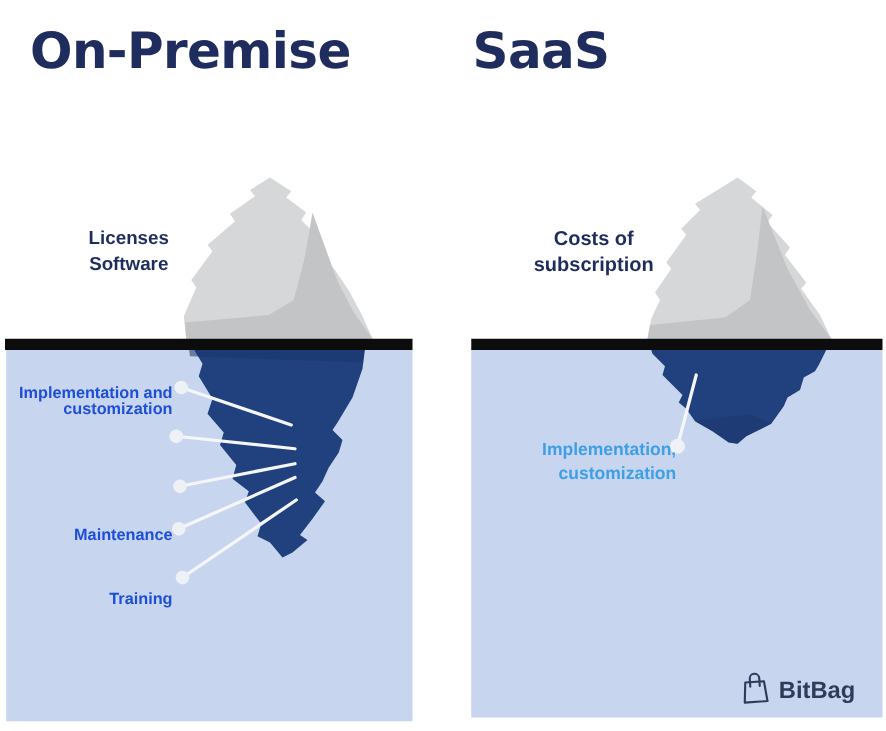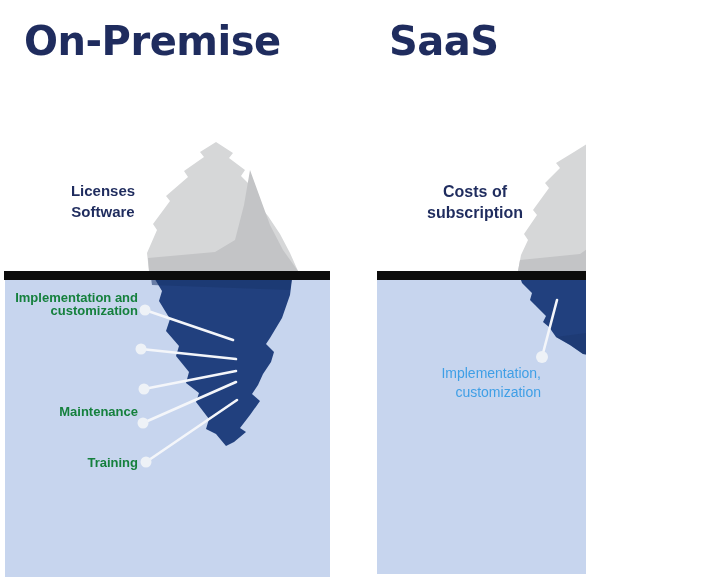--- a/index.html
+++ b/index.html
@@ -1,44 +1,44 @@
 <!DOCTYPE html>
 <html><head>
 <meta charset="utf-8">
 <style>
   html,body{margin:0;padding:0;background:#ffffff;}
   .stage{
-    position:relative;width:586px;height:585px;overflow:hidden;background:#ffffff;
+    position:relative;width:709px;height:585px;overflow:hidden;background:#ffffff;
     font-family:"Liberation Sans",sans-serif;
   }
   .bg-svg{position:absolute;left:0;top:0;}
   .title{
     position:absolute;color:#1f2c5e;font-family:"DejaVu Sans",sans-serif;
     font-weight:800;font-size:40px;letter-spacing:-0.5px;white-space:nowrap;
   }
   .title-left{left:24px;top:18px;}
-  .title-right{left:389px;top:18px;}
+  .title-right{left:378px;top:18px;}
   .surface-label{
     position:absolute;color:#1f2c5e;font-weight:bold;font-size:15px;
     line-height:21px;text-align:center;
   }
   .surface-left{left:50px;top:180px;width:106px;}
   .surface-right{left:413px;top:181px;width:124px;font-size:16px;}
   .cost-label{
-    position:absolute;color:#15803d;font-weight:bold;font-size:13px;
-    line-height:13px;text-align:right;width:130px;left:8px;
+    position:absolute;color:#1d4ed8;font-weight:bold;font-size:13px;
+    line-height:13px;text-align:right;width:130px;left:8px;margin-top:16px;
   }
   .cost-1{top:291px;}
   .cost-2{top:343px;}
   .cost-3{top:383px;}
   .cost-4{top:405px;}
   .cost-5{top:456px;}
   .cost-right{
-    position:absolute;color:#3f9fe6;font-weight:normal;font-size:14px;
-    line-height:19px;text-align:right;width:122px;left:419px;top:364px;
+    position:absolute;color:#3f9fe6;font-weight:bold;font-size:14px;
+    line-height:19px;text-align:right;width:122px;left:419px;top:350px;
   }
   .cost-label span,.cost-right span,.surface-label span{display:block;}
   .brand{
     position:absolute;left:592px;top:536px;display:flex;align-items:flex-end;gap:7px;
     color:#2e3c5c;
   }
   .brand-text{font-size:19px;font-weight:600;font-family:"Liberation Sans",sans-serif;}
 </style>
 </head>
 <body>

